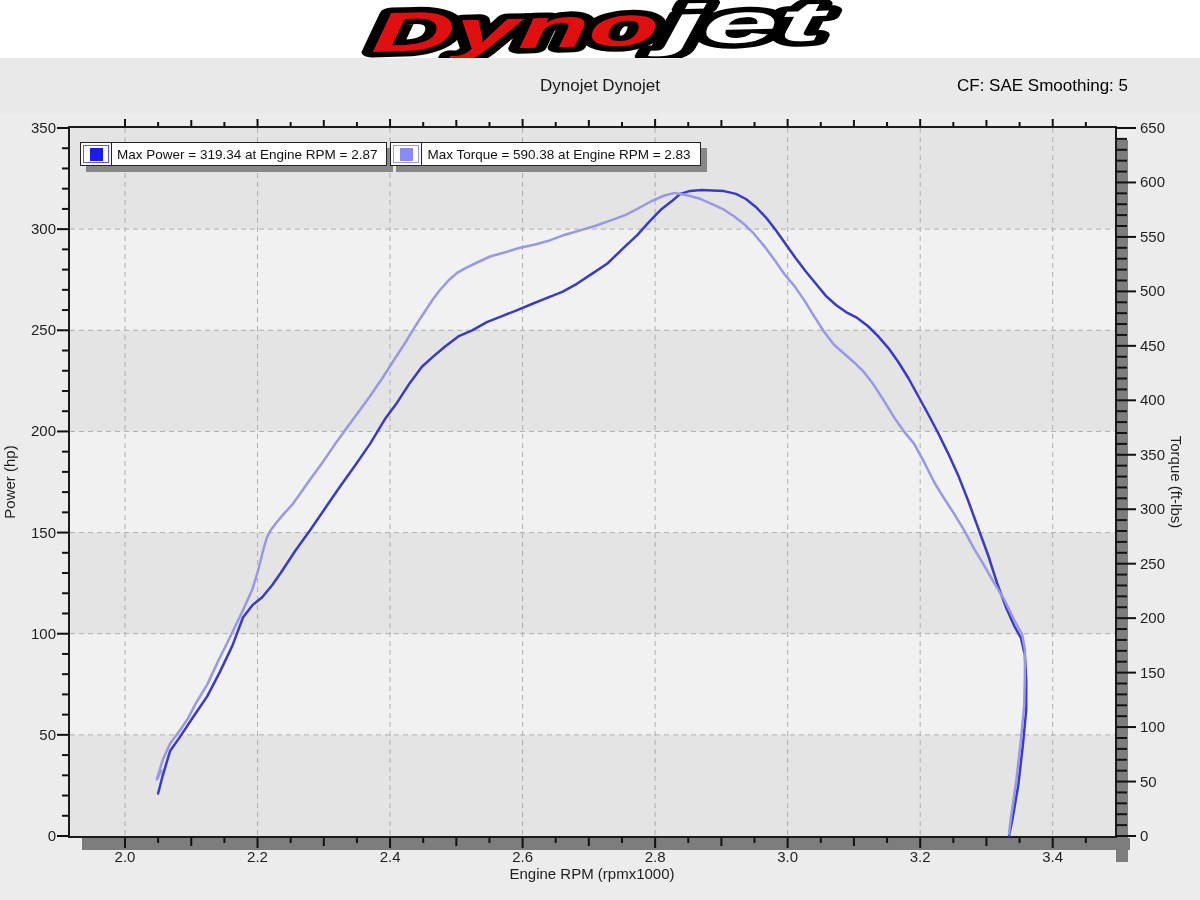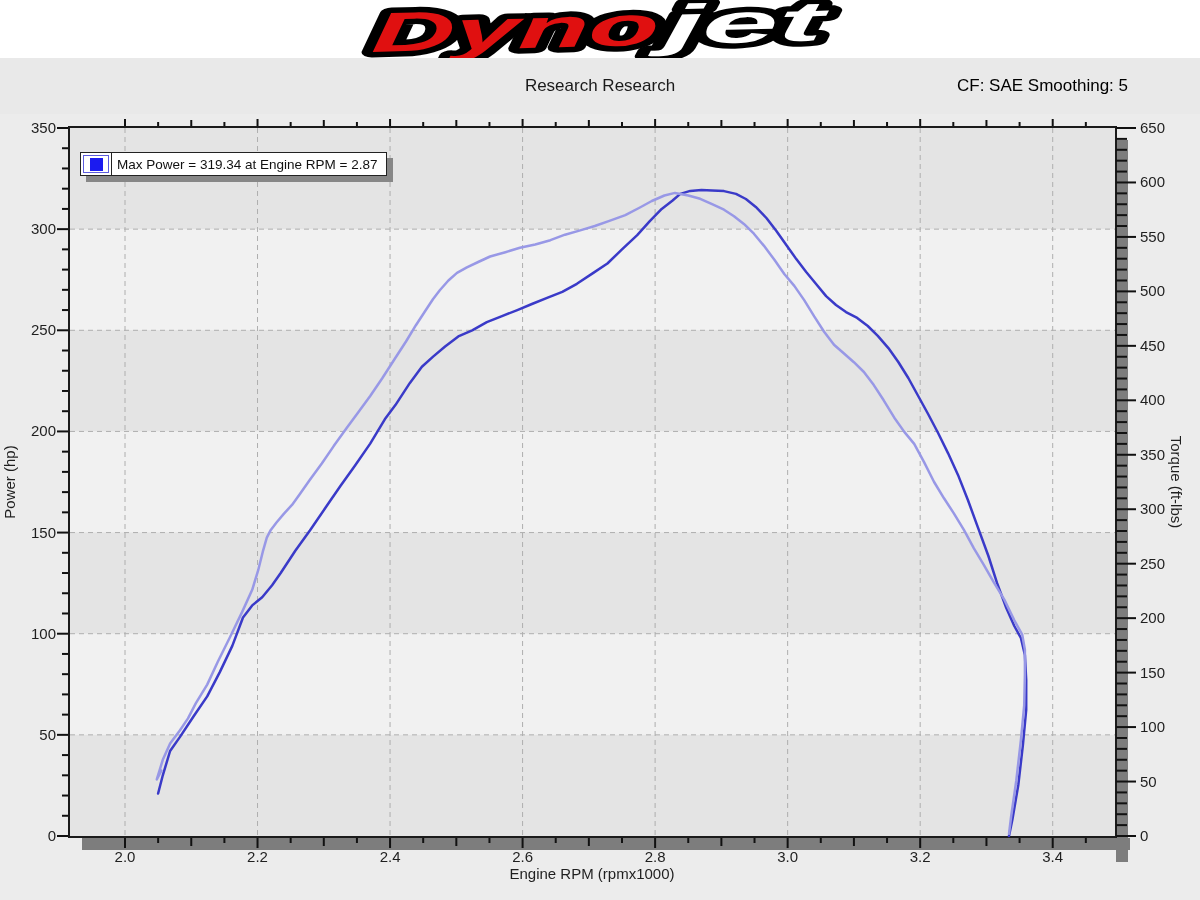--- a/index.html
+++ b/index.html
@@ -23,21 +23,21 @@
   }
   .chart-title{
     position:absolute;left:0;top:76px;width:1200px;
     text-align:center;font-size:17px;color:#1a1a1a;
   }
   .cf-label{
     position:absolute;right:72px;top:76px;
     font-size:17px;color:#000000;
   }
   .legend{
-    position:absolute;left:80px;top:152px;
+    position:absolute;left:80px;top:142px;
     display:flex;gap:3px;
   }
   .legend-entry{
     display:flex;align-items:center;
     background:#ffffff;border:1px solid #222;
     height:22px;
     box-shadow:6px 6px 0 #878787;
     padding-right:9px;
   }
   .legend-swatch-cell{
@@ -60,21 +60,21 @@
       <svg width="500" height="64" viewBox="0 0 500 64">
         <g transform="skewX(-6) translate(8,0) rotate(-1.5 250 32)">
           <text x="18" y="48" font-size="56" font-weight="bold" font-style="italic" font-family="DejaVu Sans, sans-serif" textLength="286" lengthAdjust="spacingAndGlyphs" style="paint-order:stroke;stroke:#000;stroke-width:11;stroke-linejoin:round;fill:#e01010;">Dyno</text>
           <text x="310" y="48" font-size="56" font-weight="bold" font-style="italic" font-family="DejaVu Sans, sans-serif" textLength="158" lengthAdjust="spacingAndGlyphs" style="paint-order:stroke;stroke:#000;stroke-width:11;stroke-linejoin:round;fill:#ffffff;">jet</text>
         </g>
       </svg>
     </div>
   </div>
 
   <div class="subheader"></div>
-  <div class="chart-title">Research Research</div>
+  <div class="chart-title">Dynojet Dynojet</div>
   <div class="cf-label">CF: SAE Smoothing: 5</div>
 
   <svg id="chart" width="1200" height="900" viewBox="0 0 1200 900" style="position:absolute;left:0;top:0;">
       <rect x="70" y="128" width="1045" height="101.14285714285722" fill="#e4e4e4"></rect>
       <rect x="70" y="229.14285714285722" width="1045" height="101.14285714285705" fill="#f1f1f1"></rect>
       <rect x="70" y="330.2857142857143" width="1045" height="101.14285714285717" fill="#e4e4e4"></rect>
       <rect x="70" y="431.42857142857144" width="1045" height="101.14285714285722" fill="#f1f1f1"></rect>
       <rect x="70" y="532.5714285714287" width="1045" height="101.14285714285711" fill="#e4e4e4"></rect>
       <rect x="70" y="633.7142857142858" width="1045" height="101.14285714285711" fill="#f1f1f1"></rect>
       <rect x="70" y="734.8571428571429" width="1045" height="101.14285714285711" fill="#e4e4e4"></rect>
@@ -295,15 +295,22 @@
     </svg>
 
   <div class="legend">
     <div class="legend-entry">
       <div class="legend-swatch-cell" id="swatch-cell-0" style="border-color: rgb(92, 92, 221);">
         <div class="legend-swatch" id="swatch-0" style="background: rgb(27, 27, 240);"></div>
       </div>
       <div class="legend-divider"></div>
       <span class="legend-label">Max Power = 319.34 at Engine RPM = 2.87</span>
     </div>
+    <div class="legend-entry">
+      <div class="legend-swatch-cell" id="swatch-cell-1" style="border-color: rgb(154, 154, 232);">
+        <div class="legend-swatch" id="swatch-1" style="background: rgb(138, 138, 245);"></div>
+      </div>
+      <div class="legend-divider"></div>
+      <span class="legend-label">Max Torque = 590.38 at Engine RPM = 2.83</span>
+    </div>
   </div>
 
 </div>
 
 </body></html>

